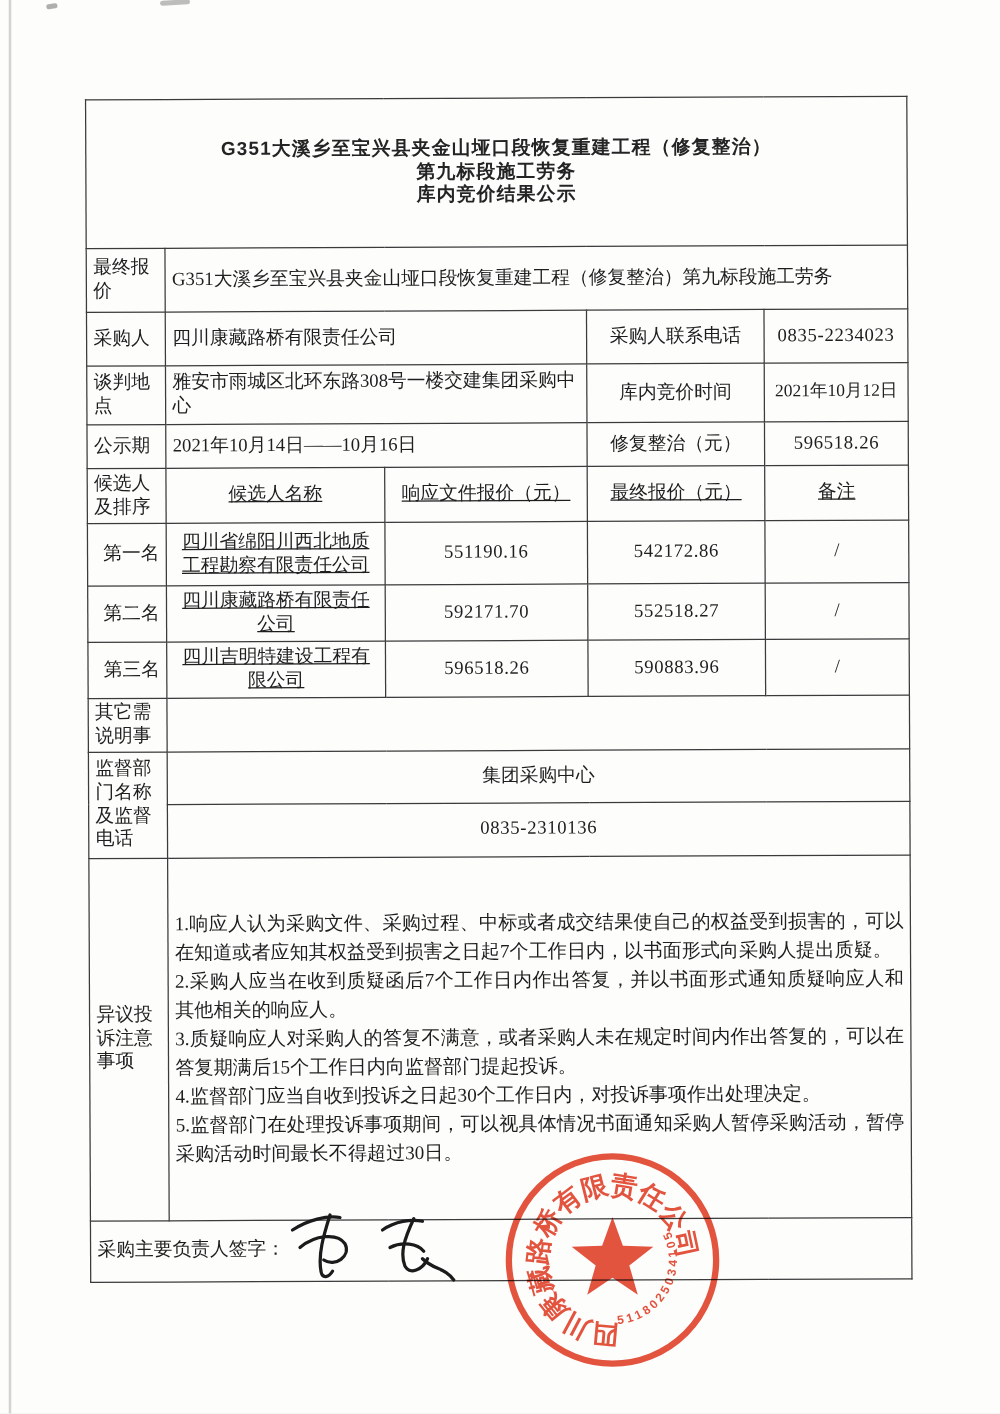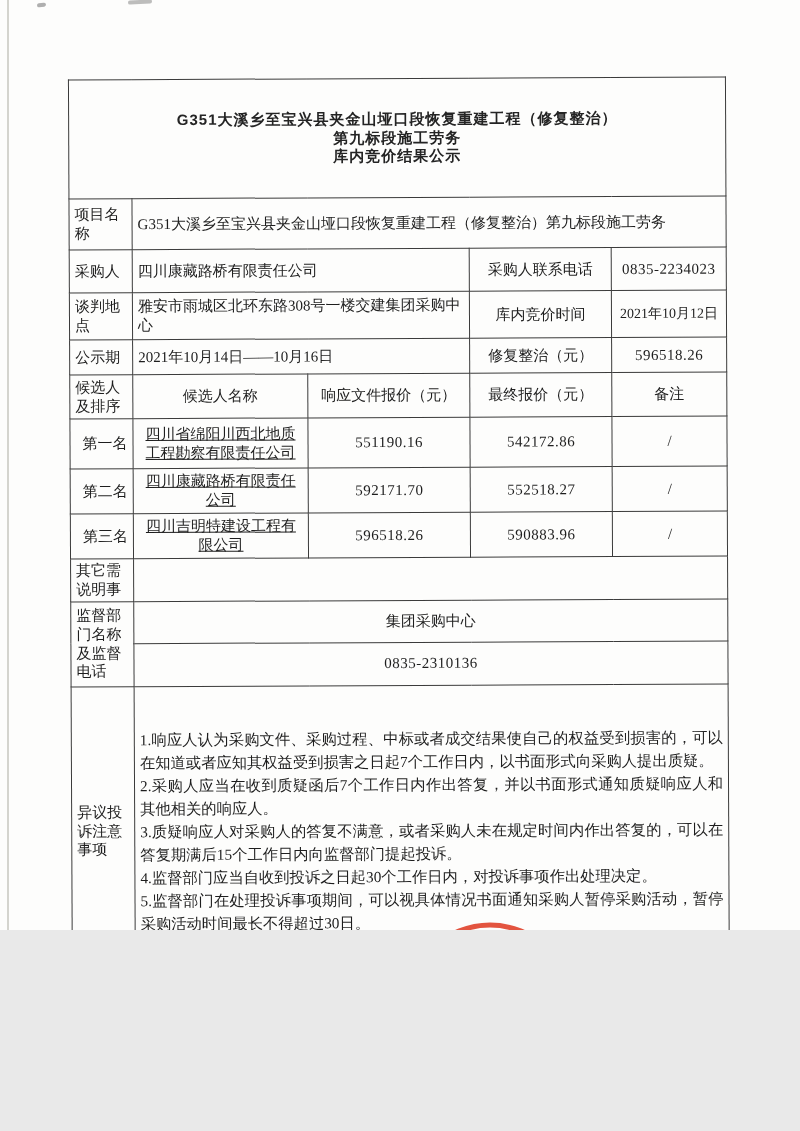--- a/index.html
+++ b/index.html
@@ -1,17 +1,17 @@
 <!DOCTYPE html>
 <html><head>
 <meta charset="utf-8">
 <style>
   html,body{margin:0;padding:0;background:#e9e9e9;}
   .page{
-    position:relative;width:800px;height:930px;background:#fdfdfc;overflow:hidden;
+    position:relative;width:800px;height:1131px;background:#fdfdfc;overflow:hidden;
     font-family:"Liberation Serif", serif;color:#1e1e1e;
   }
   
   .scan-edge-left{position:absolute;left:7px;top:0;width:2px;height:1131px;background:#c9c9c2;opacity:.8;}
   .scan-mark{position:absolute;background:#6f6f6f;border-radius:2px;}
   .scan-mark.m1{left:37px;top:3px;width:9px;height:4px;opacity:.55;transform:rotate(-8deg);}
   .scan-mark.m2{left:128px;top:0;width:24px;height:4px;opacity:.45;transform:rotate(-3deg);}
 
   .doc-table{
     position:absolute;left:70px;top:78px;width:657px;
@@ -23,21 +23,21 @@
     font-size:15px;line-height:1.25;vertical-align:middle;
   }
   .title-cell{
     text-align:center;font-family:"Liberation Sans", sans-serif;
     font-weight:bold;font-size:22px;line-height:33px;letter-spacing:1px;color:#242424;
   }
   .lbl{text-align:left;font-size:15px;padding-left:6px;}
   .val{text-align:left;font-size:15px;}
   .ctr{text-align:center;}
   .num{font-size:14px;text-align:center;letter-spacing:.5px;}
-  .hdr{text-align:center;font-size:16px;}
+  .hdr{text-align:center;font-size:16px;text-decoration:underline;}
   .rank{text-align:right;font-size:15px;}
   .cand-name{text-align:center;font-size:12.5px;line-height:1.35;text-decoration:underline;}
   .obj-cell{vertical-align:middle;}
   .obj-line{font-size:15.3px;line-height:23px;text-align:justify;}
   .sig-cell{font-size:16px;padding-left:9px;vertical-align:middle;}
 
   
   .signature{position:absolute;left:226px;top:962px;width:150px;height:80px;pointer-events:none;}
   .signature path{stroke:#1b1b1b;stroke-width:2.6;fill:none;stroke-linecap:round;stroke-linejoin:round;}
 
@@ -65,21 +65,21 @@
     </colgroup>
     <tbody>
         <tr style="height:119px">
       <td colspan="5" class="title-cell">
         <div>G351大溪乡至宝兴县夹金山垭口段恢复重建工程（修复整治）</div>
         <div>第九标段施工劳务</div>
         <div>库内竞价结果公示</div>
       </td>
     </tr>
     <tr style="height:51px">
-      <td class="lbl">项目名称</td>
+      <td class="lbl">最终报价</td>
       <td colspan="4" class="val">G351大溪乡至宝兴县夹金山垭口段恢复重建工程（修复整治）第九标段施工劳务</td>
     </tr>
     <tr style="height:43px">
       <td class="lbl">采购人</td>
       <td colspan="2" class="val">四川康藏路桥有限责任公司</td>
       <td class="ctr">采购人联系电话</td>
       <td class="num" style="font-size:15px">0835-2234023</td>
     </tr>
     <tr style="height:47px">
       <td class="lbl">谈判地点</td>

